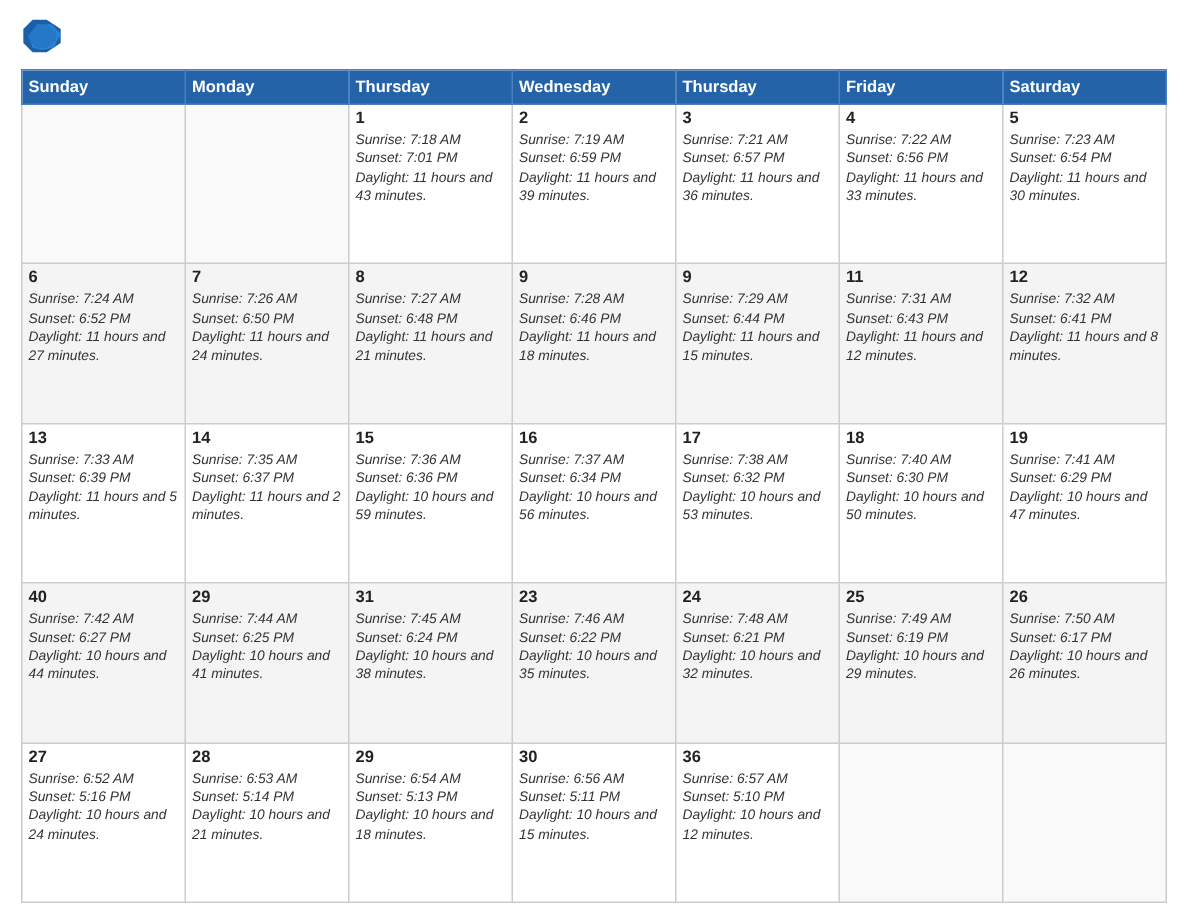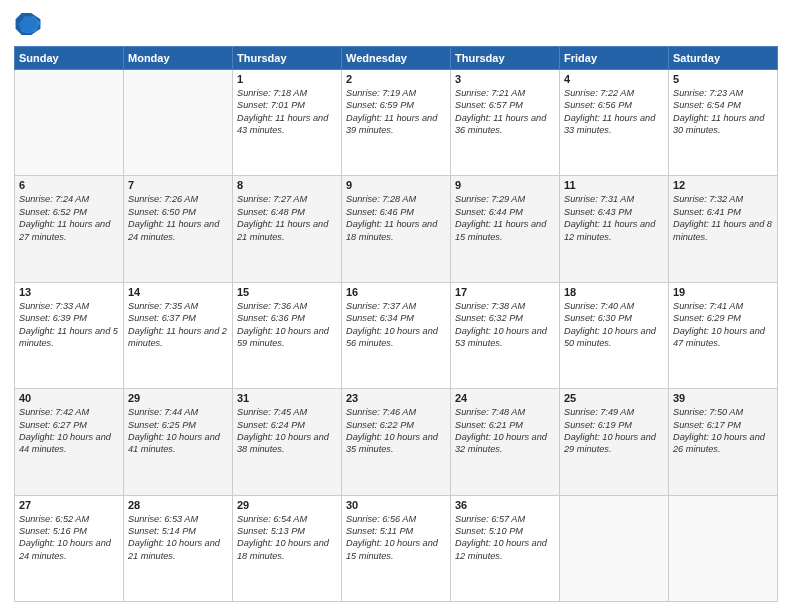--- a/index.html
+++ b/index.html
@@ -234,21 +234,21 @@
           </td>
           <td>
             <div class="day-num">24</div>
             <div class="cell-content">Sunrise: 7:48 AM<br>Sunset: 6:21 PM<br>Daylight: 10 hours and 32 minutes.</div>
           </td>
           <td>
             <div class="day-num">25</div>
             <div class="cell-content">Sunrise: 7:49 AM<br>Sunset: 6:19 PM<br>Daylight: 10 hours and 29 minutes.</div>
           </td>
           <td>
-            <div class="day-num">39</div>
+            <div class="day-num">26</div>
             <div class="cell-content">Sunrise: 7:50 AM<br>Sunset: 6:17 PM<br>Daylight: 10 hours and 26 minutes.</div>
           </td>
         </tr>
         <tr>
           <td>
             <div class="day-num">27</div>
             <div class="cell-content">Sunrise: 6:52 AM<br>Sunset: 5:16 PM<br>Daylight: 10 hours and 24 minutes.</div>
           </td>
           <td>
             <div class="day-num">28</div>

